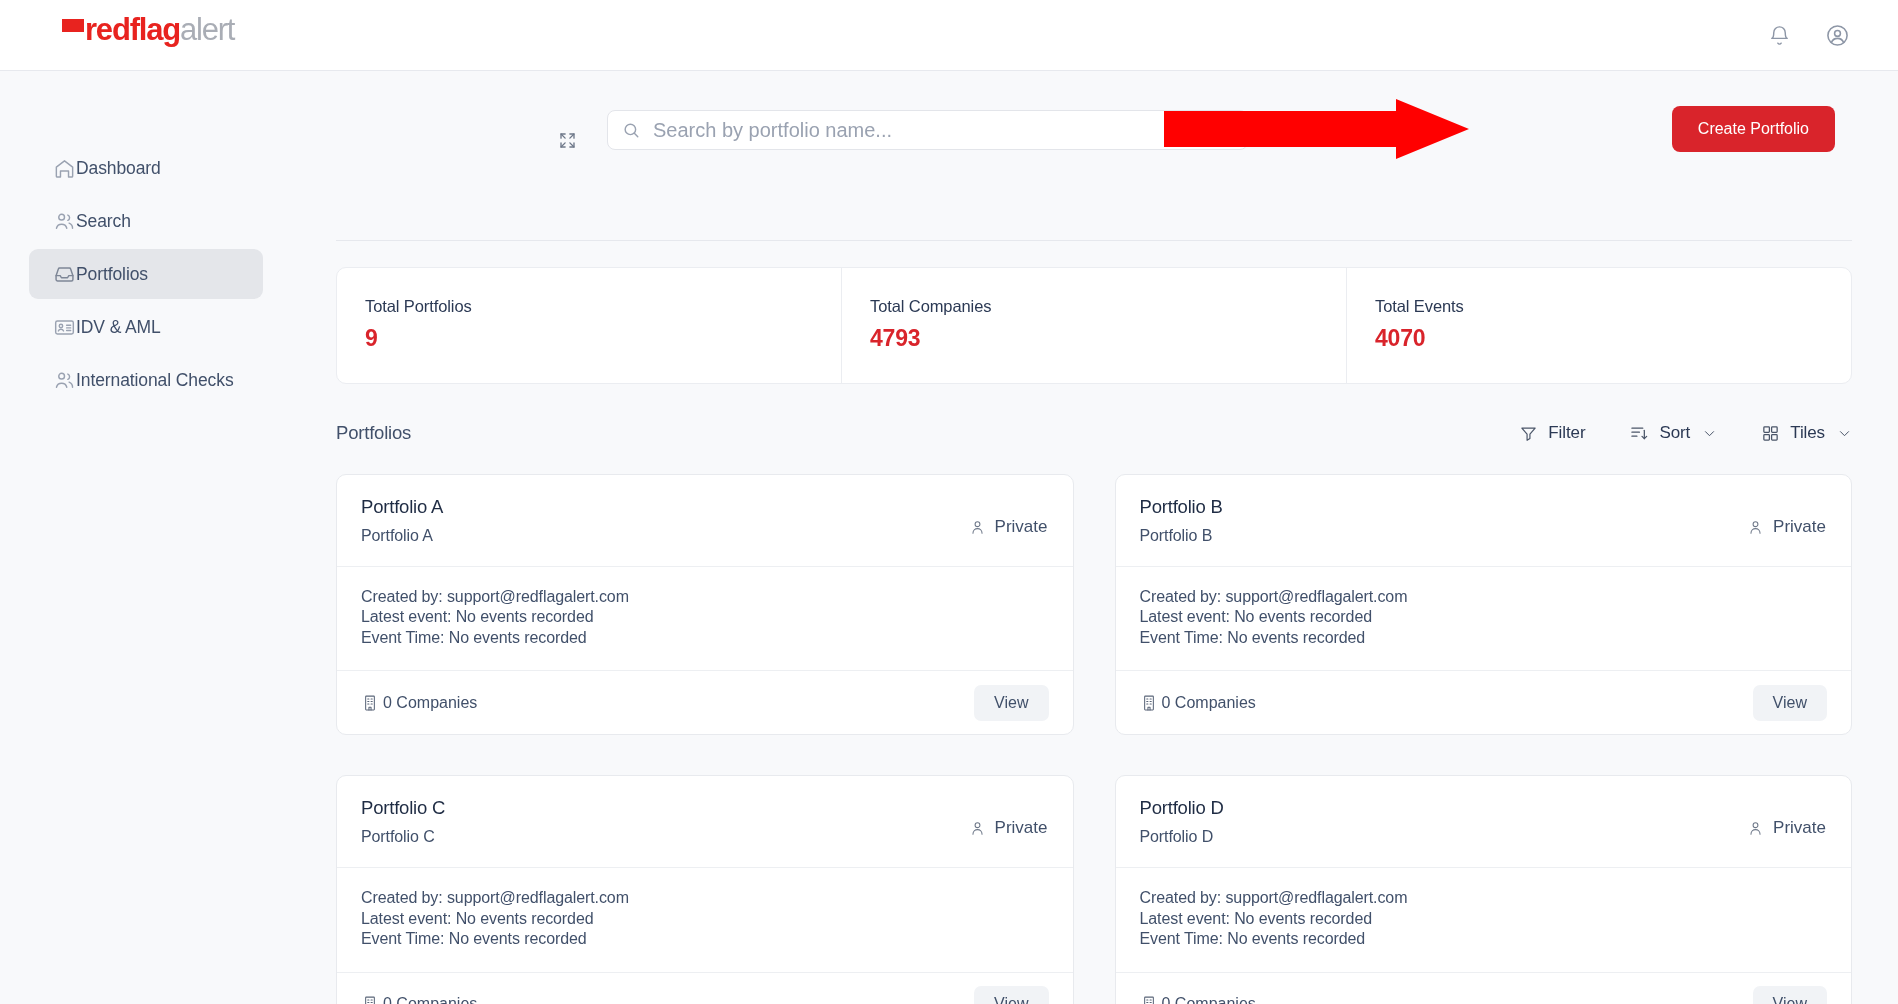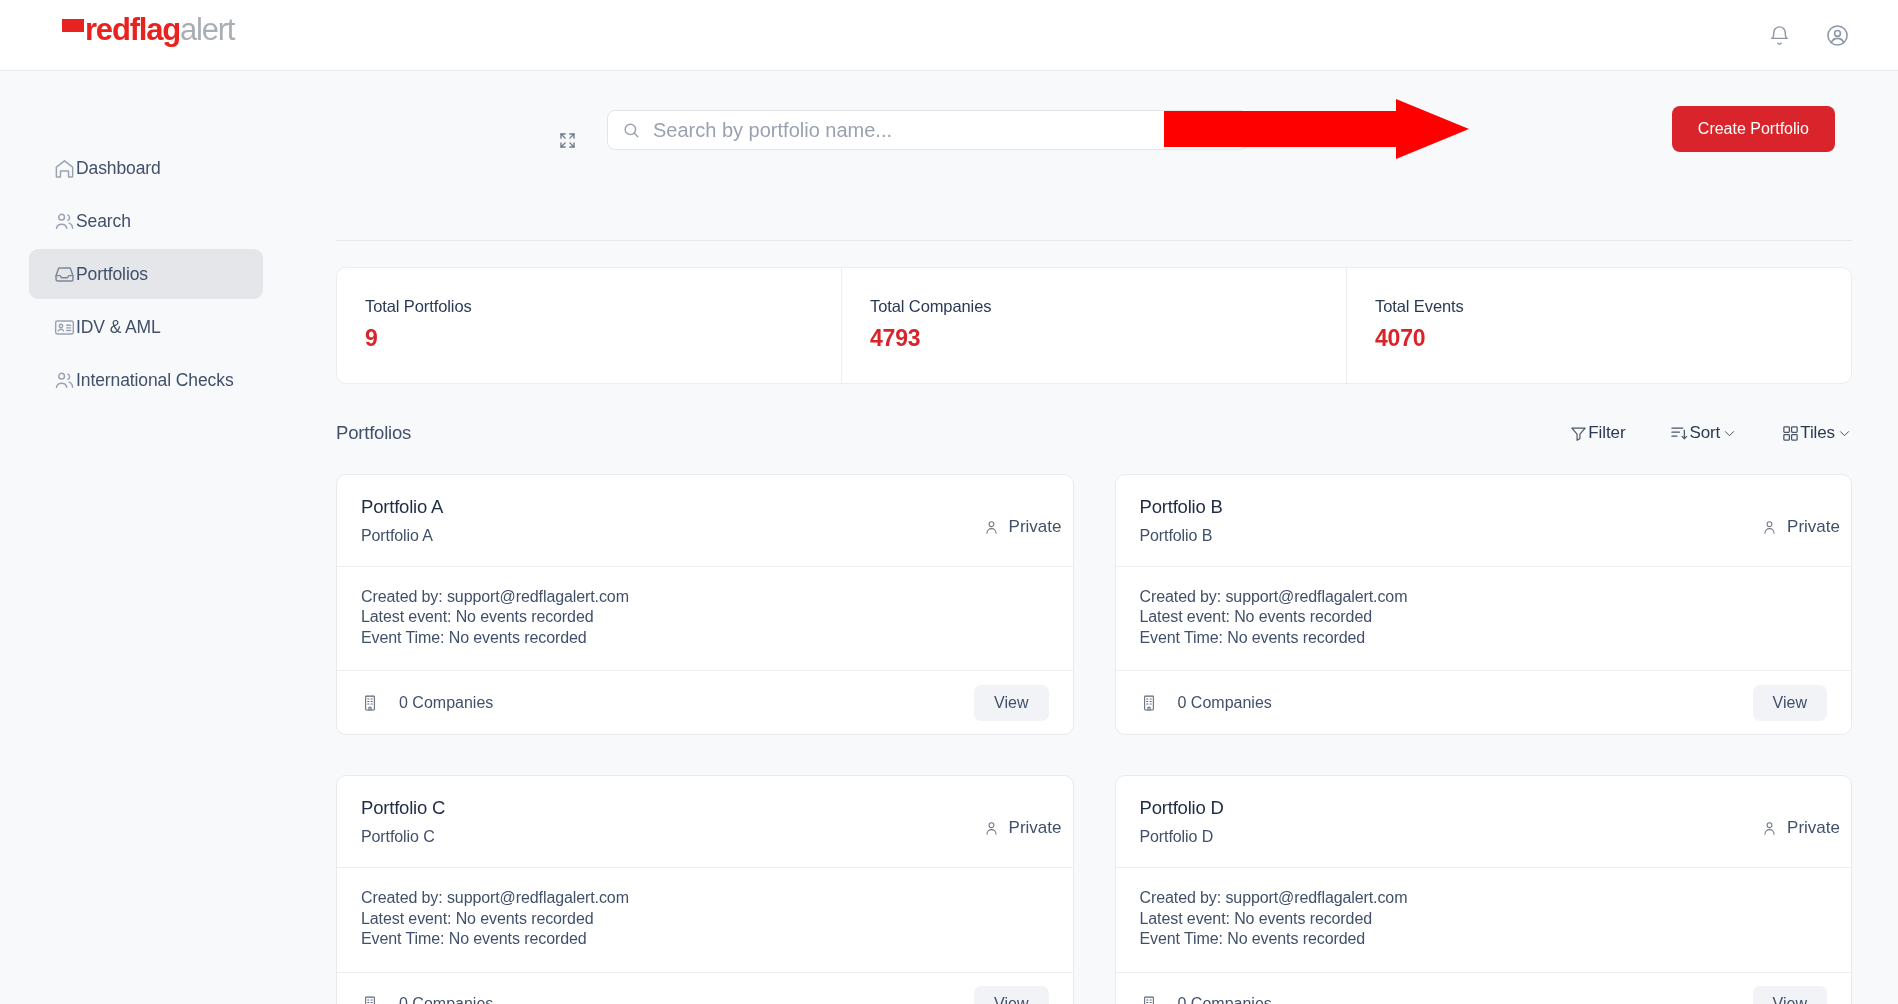--- a/index.html
+++ b/index.html
@@ -256,20 +256,21 @@
     letter-spacing: -0.2px;
   }
   .controls {
     display: flex;
     align-items: center;
     gap: 44px;
   }
   .control {
     display: flex;
     align-items: center;
+    gap: 10px;
     cursor: pointer;
     font-size: 17px;
     color: #2b3954;
     letter-spacing: -0.1px;
   }
   .chev { margin-left: 2px; display: flex; align-items: center; }
 
   
   .grid {
     display: grid;
@@ -296,21 +297,21 @@
     letter-spacing: -0.2px;
     margin-bottom: 9px;
   }
   .card-sub {
     font-size: 16px;
     color: #41506a;
     letter-spacing: -0.1px;
   }
   .privacy {
     position: absolute;
-    right: 11px;
+    right: 25px;
     top: 42px;
     display: flex;
     align-items: center;
     gap: 9px;
     font-size: 17px;
     color: #41506a;
   }
   .card-body {
     padding: 20px 24px 22px 24px;
     border-bottom: 1px solid #edeff2;
@@ -324,21 +325,21 @@
   .card-foot {
     display: flex;
     align-items: center;
     justify-content: space-between;
     padding: 13px 24px 13px 24px;
     height: 63px;
   }
   .companies {
     display: flex;
     align-items: center;
-    gap: 20px;
+    gap: 4px;
     font-size: 16px;
     color: #41506a;
   }
   .view-btn {
     background: #f1f3f6;
     border: none;
     border-radius: 7px;
     padding: 9px 20px;
     font-family: "Liberation Sans", sans-serif;
     font-size: 16px;

